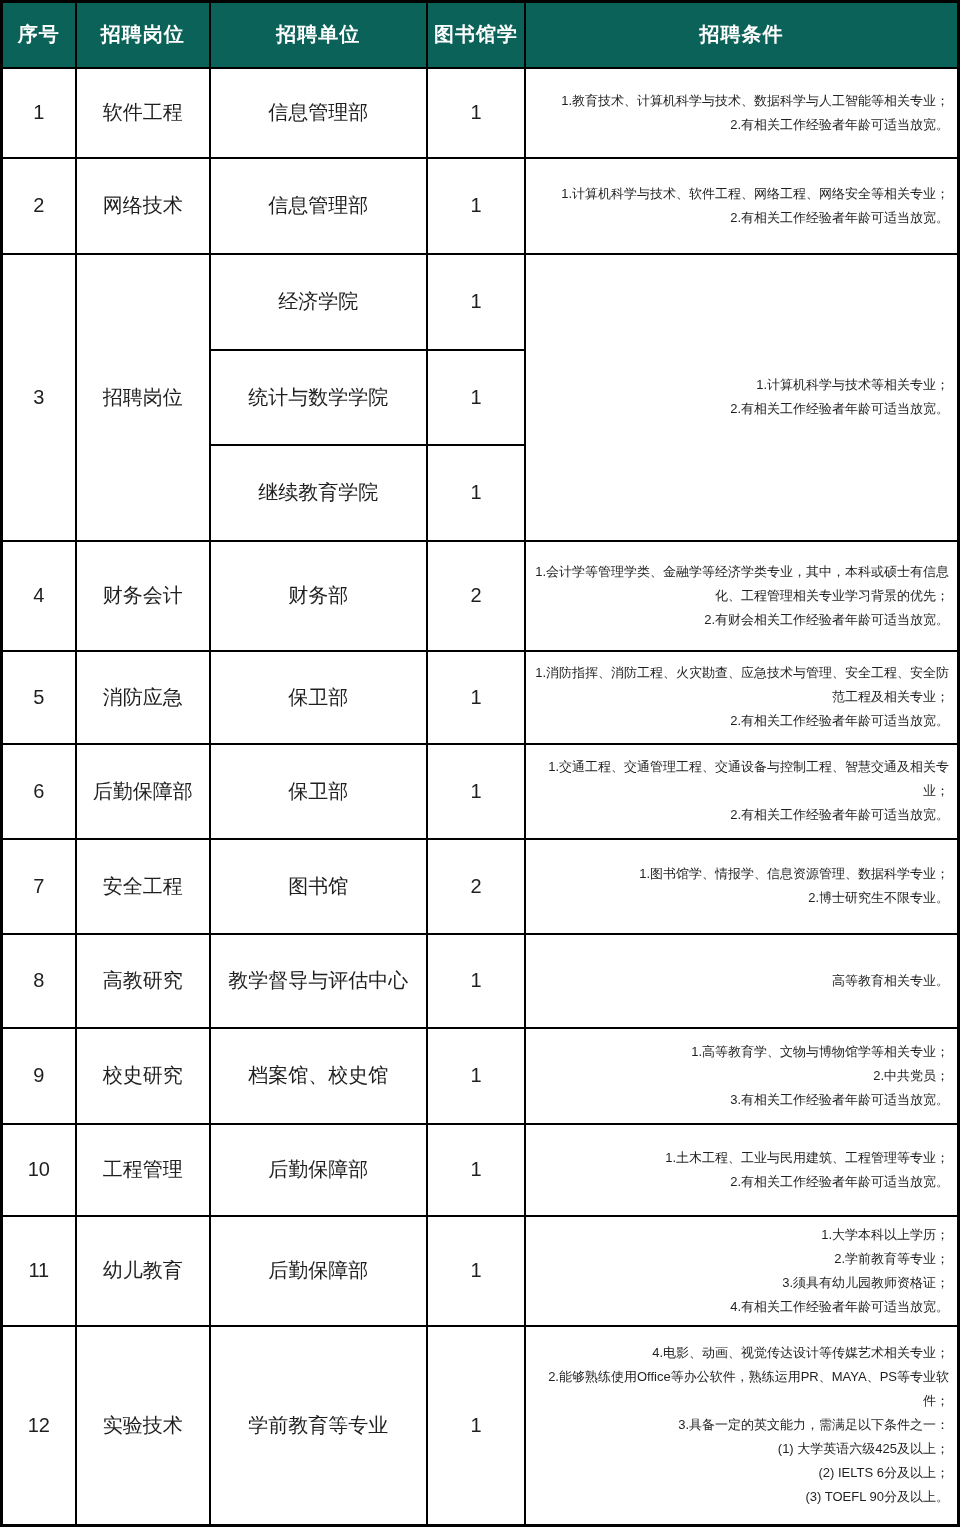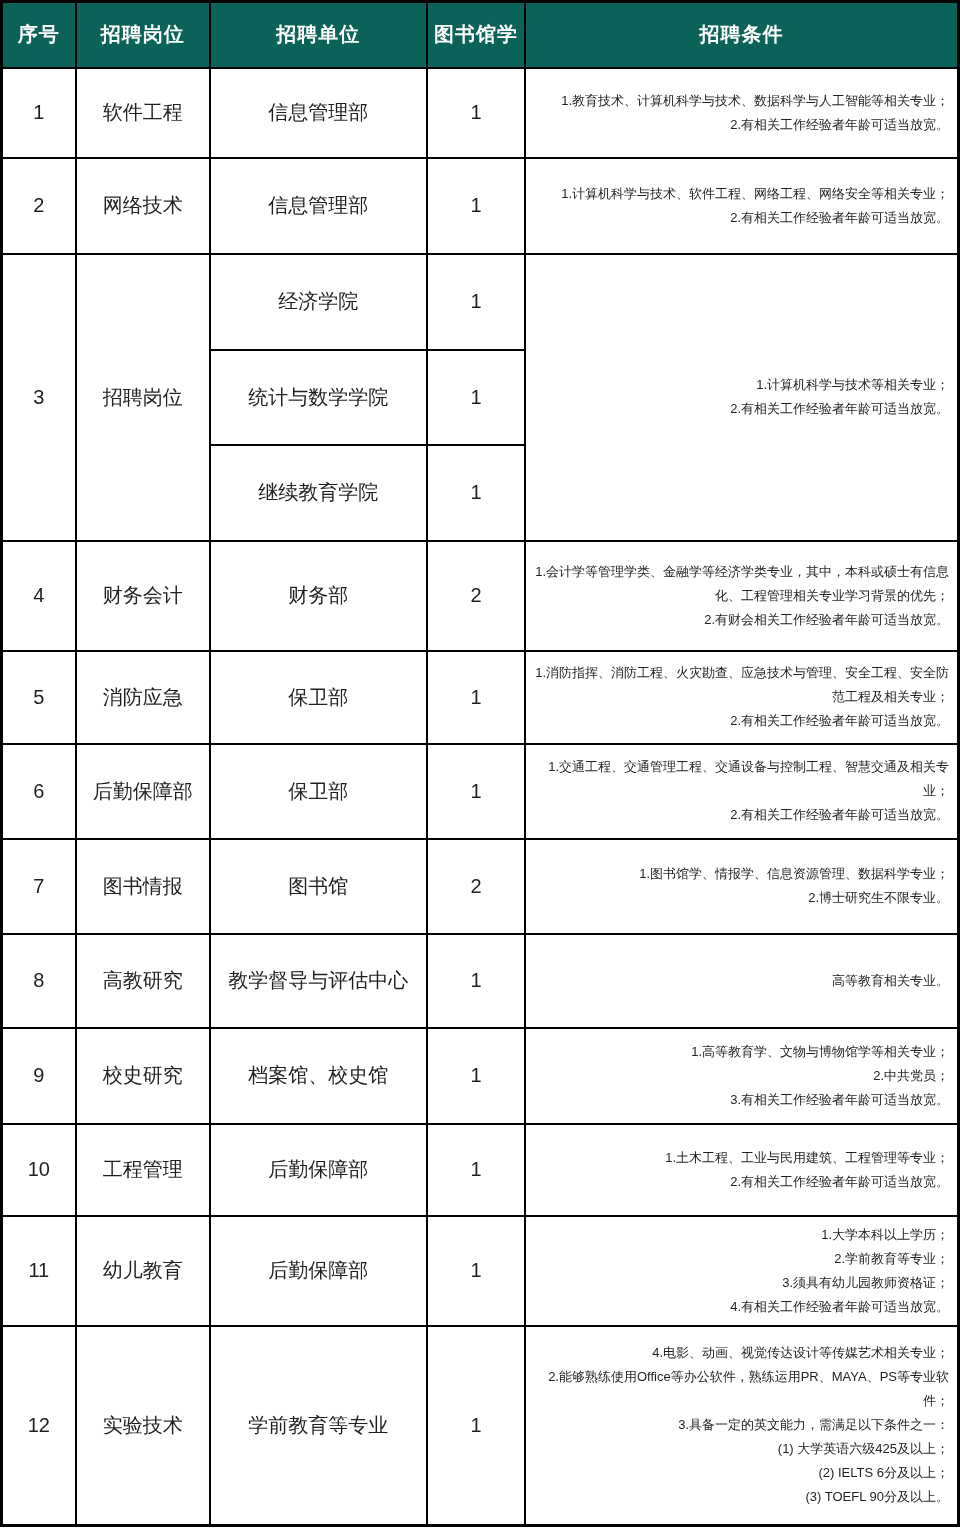--- a/index.html
+++ b/index.html
@@ -141,21 +141,21 @@
       <td class="center">保卫部</td>
       <td class="center">1</td>
       <td class="cond">
         <div class="cond-line">1.交通工程、交通管理工程、交通设备与控制工程、智慧交通及相关专业；</div>
         <div class="cond-line">2.有相关工作经验者年龄可适当放宽。</div>
       </td>
     </tr>
 
     <tr style="height:95px">
       <td class="center">7</td>
-      <td class="center">图书情报</td>
+      <td class="center">安全工程</td>
       <td class="center">图书馆</td>
       <td class="center">2</td>
       <td class="cond">
         <div class="cond-line">1.图书馆学、情报学、信息资源管理、数据科学专业；</div>
         <div class="cond-line">2.博士研究生不限专业。</div>
       </td>
     </tr>
 
     <tr style="height:94px">
       <td class="center">8</td>

